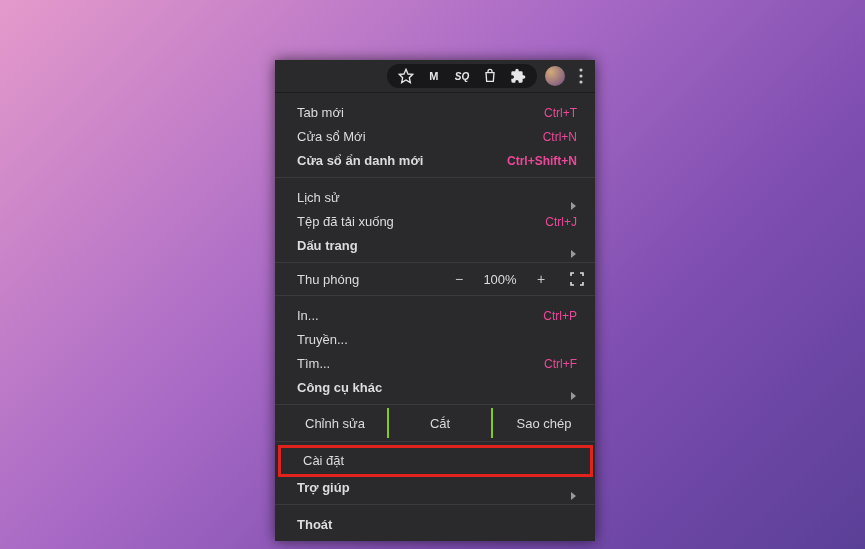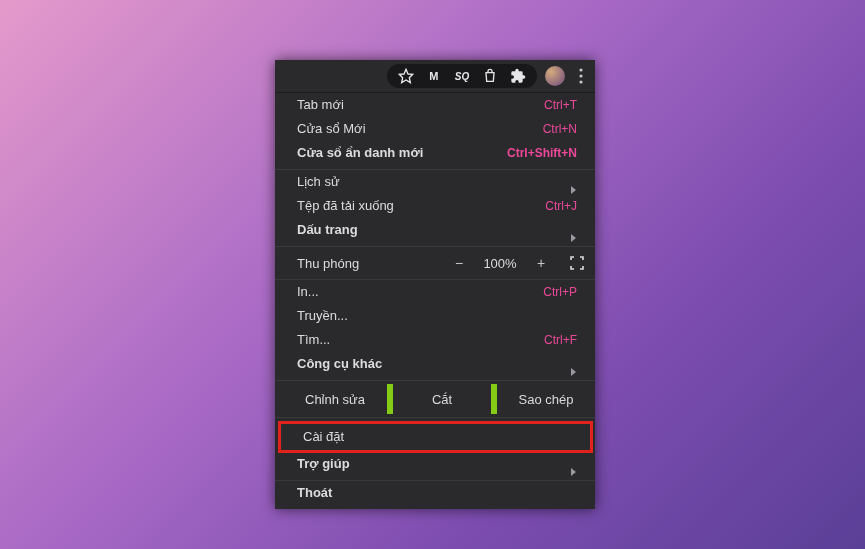--- a/index.html
+++ b/index.html
@@ -76,21 +76,21 @@
   }
   .menu-item {
     display: flex;
     align-items: center;
     justify-content: space-between;
     height: 24px;
     padding: 0 18px 0 22px;
     line-height: 24px;
     cursor: default;
   }
-  .menu-item.first-in-group { margin-top: 0; }
+  .menu-item.first-in-group { margin-top: 8px; }
   .menu-item.last-in-group  { margin-bottom: 4px; font-weight: bold; }
   .menu-label { color: #dcdcde; }
   .shortcut   { color: #ec4899; font-size: 12px; }
   .chevron {
     width: 8px; height: 8px; display: inline-block;
     color: #9a9a9e;
   }
   .chevron svg { width: 8px; height: 8px; }
   .zoom-row {
     display: flex;
@@ -119,21 +119,21 @@
   }
   .edit-label {
     width: 112px;
     padding-left: 30px;
     box-sizing: border-box;
   }
   .edit-cell {
     flex: 1;
     text-align: right;
     color: #d9d9dd;
-    border-left: 6px solid #84cc16;
+    border-left: 2px solid #84cc16;
     height: 100%;
     display: flex;
     align-items: center;
     justify-content: center;
     font-size: 13px;
   }
   .highlight-box {
     border: 3px solid #e2221d;
     margin: -1px 2px -1px 3px;
   }

